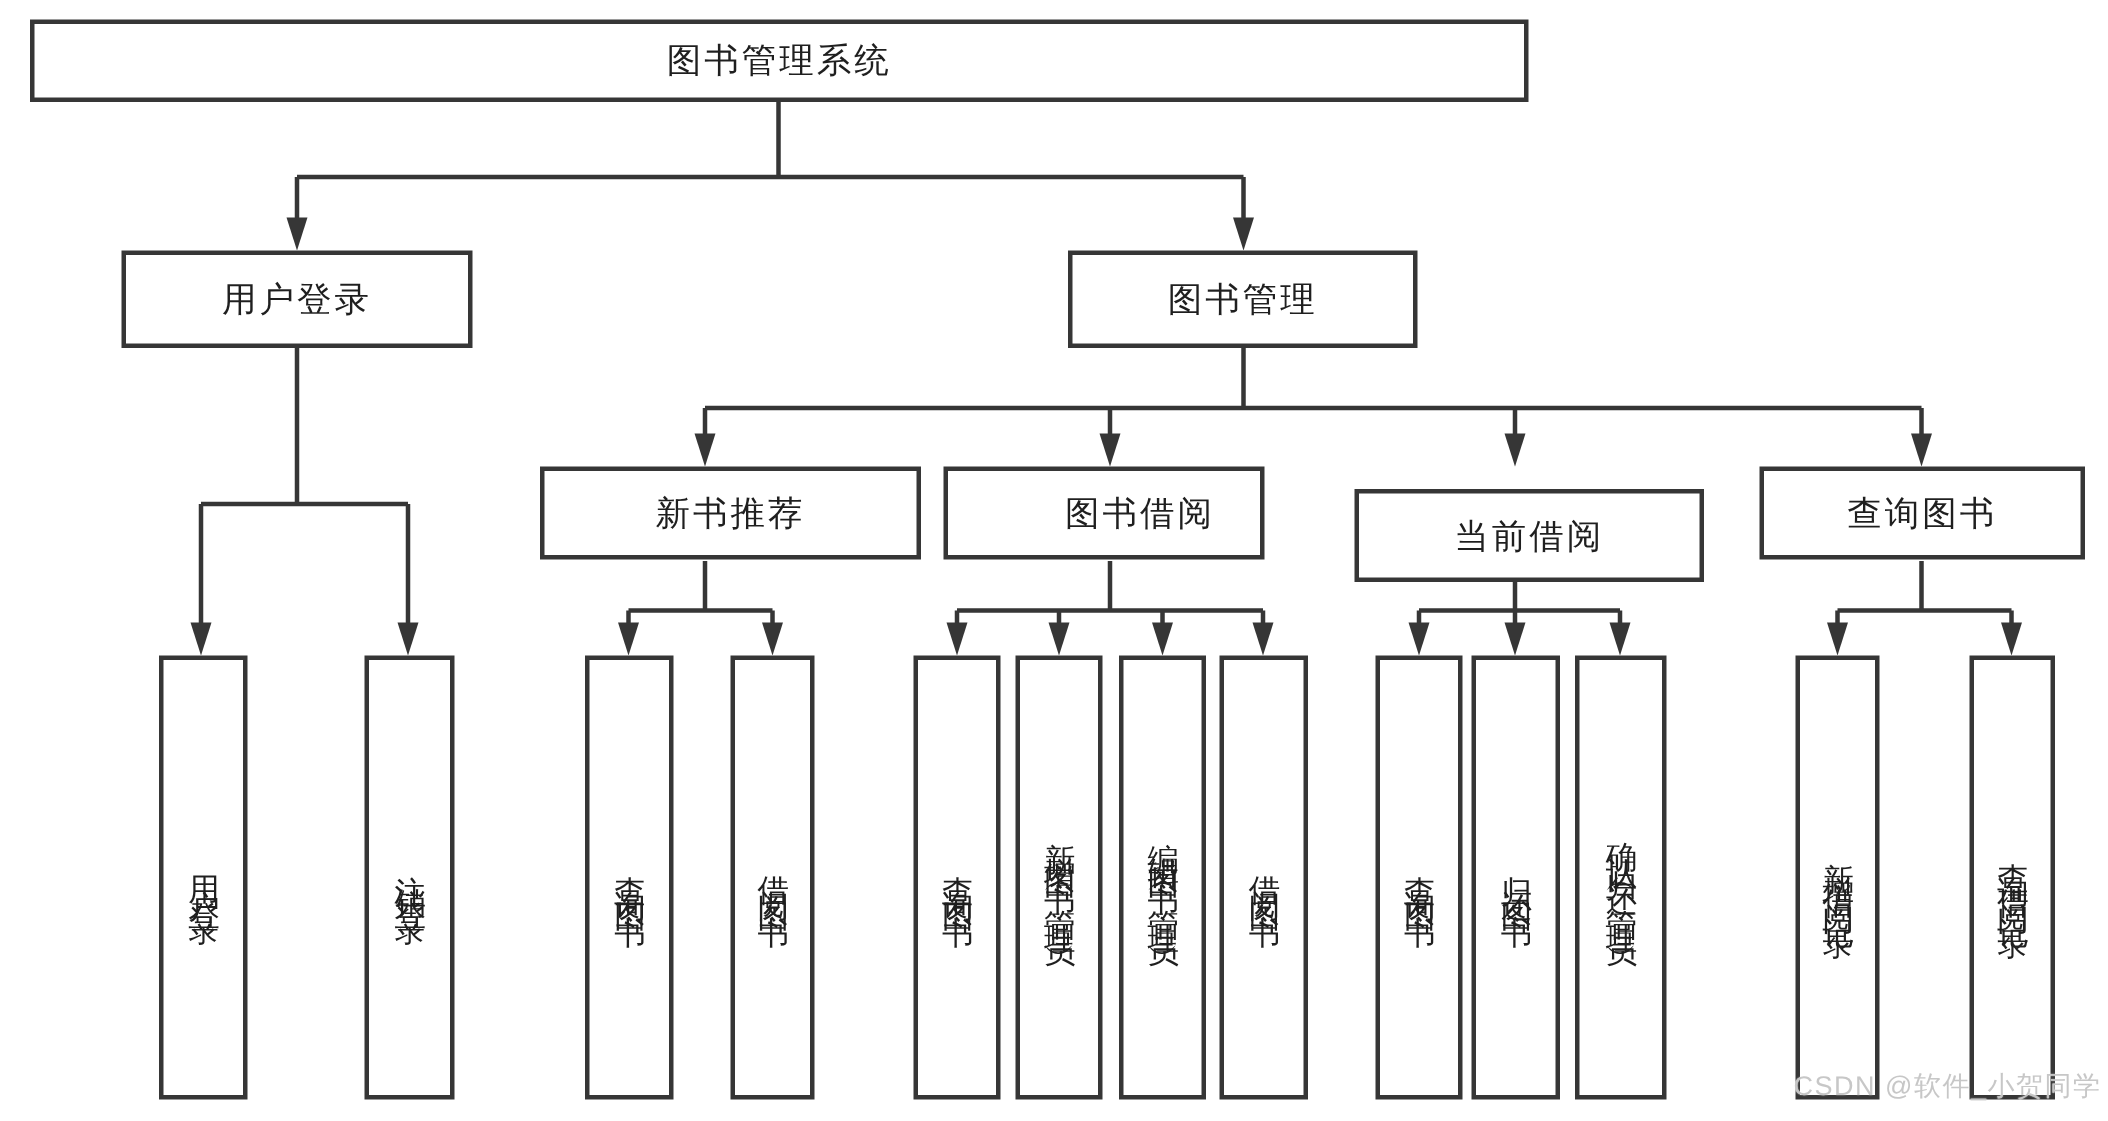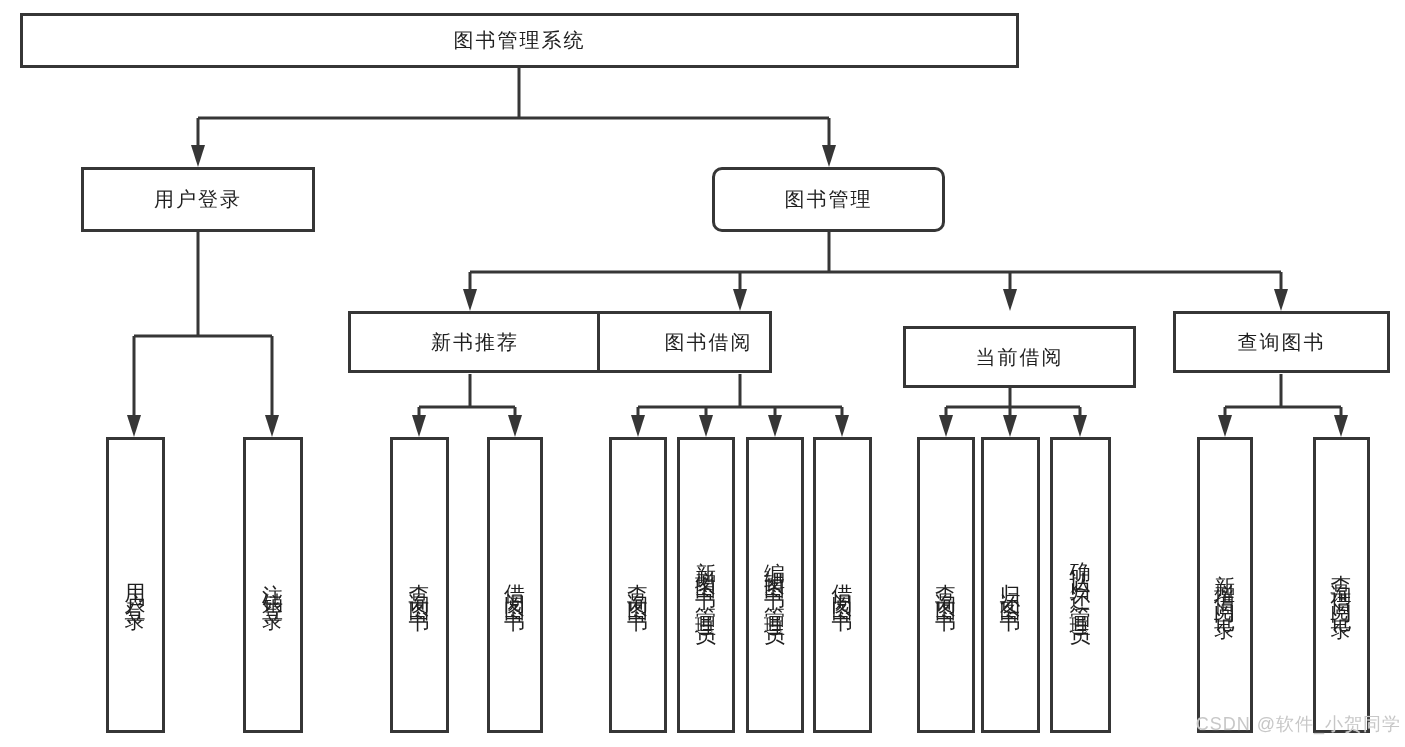--- a/index.html
+++ b/index.html
@@ -26,21 +26,21 @@
     position: absolute;
     box-sizing: border-box;
     border: 3px solid var(--line);
     background: #ffffff;
     display: flex;
     align-items: center;
     justify-content: center;
     color: var(--text);
   }
   .node.h span {
-    font-size: 20px;
+    font-size: 23px;
     letter-spacing: 2px;
     white-space: nowrap;
   }
   .node.v span {
     writing-mode: vertical-rl;
     text-orientation: mixed;
     font-size: 21px;
     letter-spacing: 9px;
     line-height: 1;
   }
@@ -51,23 +51,23 @@
     font-size: 18px;
     color: rgba(196,196,196,0.95);
     text-shadow: 0 0 1px rgba(255,255,255,0.9);
     letter-spacing: 1px;
     z-index: 5;
     white-space: nowrap;
   }
   
   .p-root   { left: 20px;  top: 13px;  width: 999px; height: 55px; }
   .p-login  { left: 81px;  top: 167px; width: 234px; height: 65px; }
-  .p-mgmt   { left: 712px; top: 167px; width: 233px; height: 65px; border-radius: 10px; }
-  .p-rec    { left: 348px; top: 311px; width: 254px; height: 62px; }
-  .p-borrow { left: 597px; top: 311px; width: 175px; height: 62px; padding-left: 48px; }
+  .p-mgmt   { left: 712px; top: 167px; width: 233px; height: 65px; }
+  .p-rec    { left: 360px; top: 311px; width: 254px; height: 62px; }
+  .p-borrow { left: 629px; top: 311px; width: 214px; height: 62px; padding-left: 48px; }
   .p-cur    { left: 903px; top: 326px; width: 233px; height: 62px; }
   .p-rcd    { left: 1173px;top: 311px; width: 217px; height: 62px; }
   .leaf     { top: 437px; height: 296px; }
   .p-a1 { left: 106px;  width: 59px; }
   .p-a2 { left: 243px;  width: 60px; }
   .p-b1 { left: 390px;  width: 59px; }
   .p-b2 { left: 487px;  width: 56px; }
   .p-c1 { left: 609px;  width: 58px; }
   .p-c2 { left: 677px;  width: 58px; }
   .p-c3 { left: 746px;  width: 58px; }

